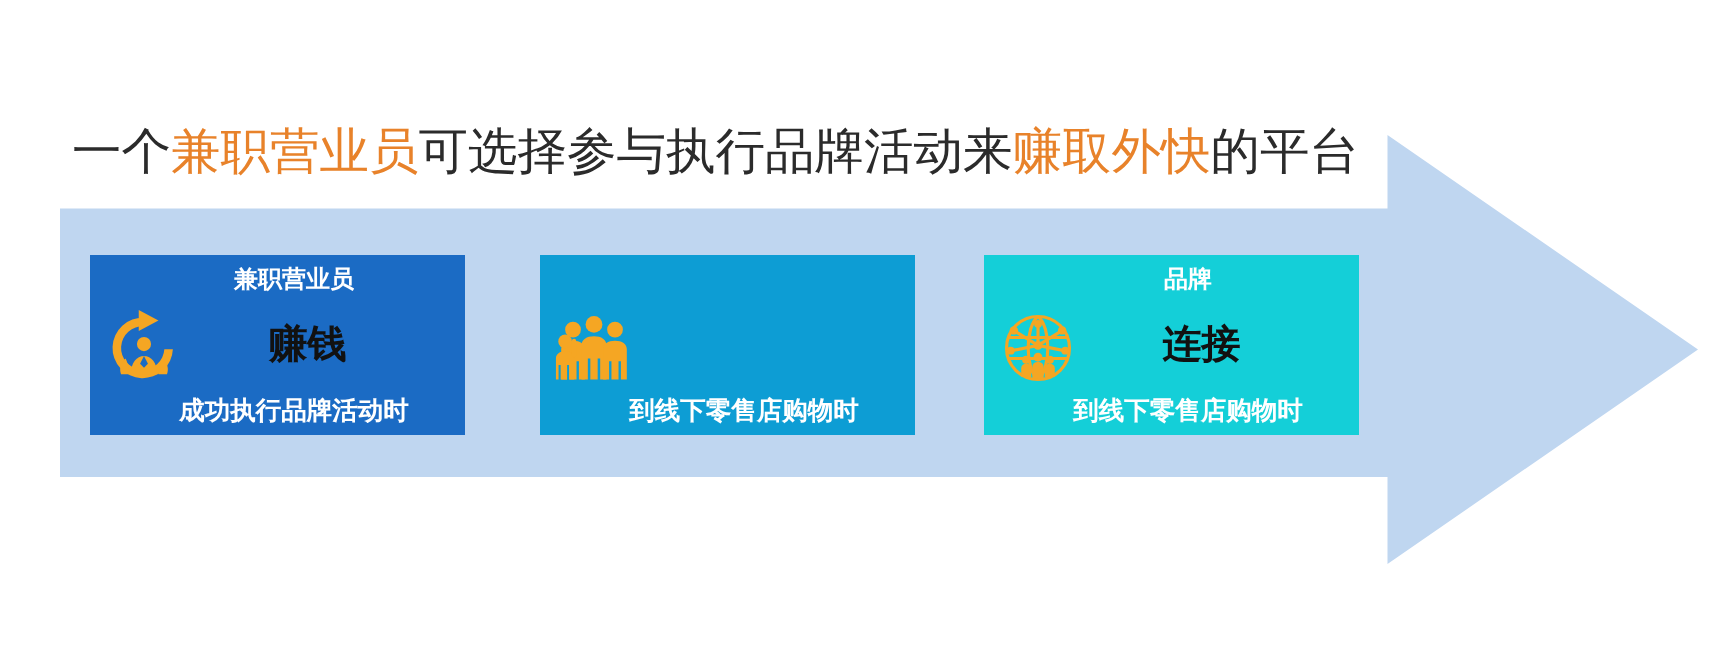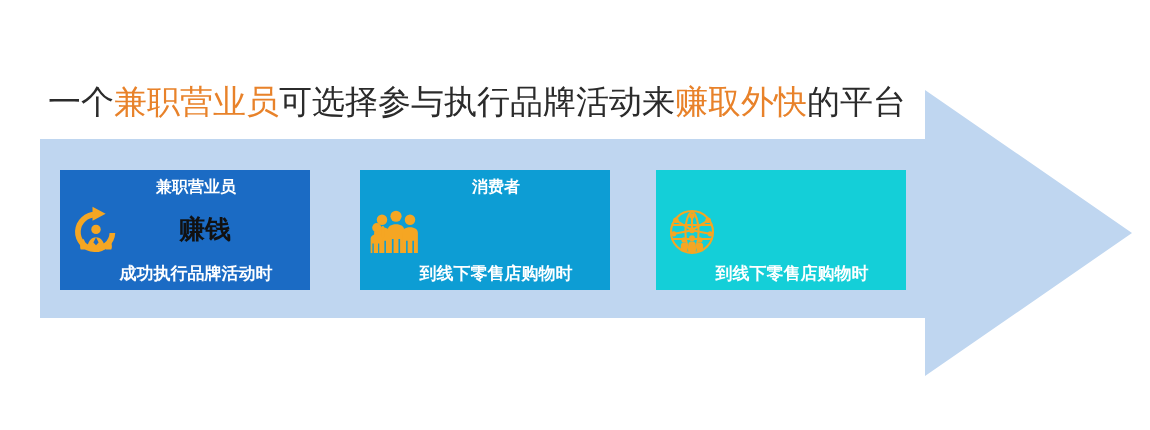--- a/index.html
+++ b/index.html
@@ -135,21 +135,20 @@
 
       <path d="M32 38 L29 44 L32 47 L35 44 Z" fill="#1B6BC4"></path>
     </svg>
   </div>
 
   <div class="card-main">赚钱</div>
   <div class="card-caption">成功执行品牌活动时</div>
 </div>
 
 <div class="card" id="card-1">
-  <div class="card-header">消费者</div>
 
   <div class="card-icon">
     <svg viewBox="0 0 64 64">
 
       <circle cx="16" cy="18" r="6" fill="#F5A623"></circle>
       <path d="M7 56 L7 33 C7 29 10.5 26.5 16 26.5 C21.5 26.5 25 29 25 33 L25 56 L20.5 56 L20.5 42 L18.7 42 L18.7 56 L13.3 56 L13.3 42 L11.5 42 L11.5 56 Z" fill="#F5A623"></path>
 
       <circle cx="32" cy="14" r="6.4" fill="#F5A623"></circle>
       <path d="M22.5 56 L22.5 30 C22.5 25.5 26.3 23 32 23 C37.7 23 41.5 25.5 41.5 30 L41.5 56 L36.7 56 L36.7 40 L34.8 40 L34.8 56 L29.2 56 L29.2 40 L27.3 40 L27.3 56 Z" fill="#F5A623"></path>
 
@@ -159,20 +158,21 @@
       <circle cx="10" cy="27" r="5.2" fill="#F5A623"></circle>
       <path d="M3 56 L3 40 C3 36.5 6 34.5 10 34.5 C14 34.5 17 36.5 17 40 L17 56 L13 56 L13 45 L11.4 45 L11.4 56 L6.6 56 L6.6 45 L5 45 L5 56 Z" fill="#F5A623"></path>
       <rect x="15.2" y="25" width="3.2" height="14" rx="1.5" fill="#F5A623"></rect>
     </svg>
   </div>
 
   <div class="card-caption">到线下零售店购物时</div>
 </div>
 
 <div class="card" id="card-2">
+  <div class="card-header">品牌</div>
 
   <div class="card-icon">
     <svg viewBox="0 0 64 64">
       <g fill="none" stroke="#F5A623" stroke-width="2.4">
         <circle cx="32" cy="32" r="24"></circle>
 
         <path d="M32 8 C22 16 22 48 32 56"></path>
         <path d="M32 8 C42 16 42 48 32 56"></path>
         <path d="M9 24 H55"></path>
         <path d="M8.5 40 H55.5"></path>
@@ -194,14 +194,15 @@
         <circle cx="23" cy="41" r="3.1"></circle>
         <path d="M19.2 54 L19.2 47.5 C19.2 45.2 20.8 44 23 44 C25.2 44 26.8 45.2 26.8 47.5 L26.8 54 Z"></path>
         <circle cx="32" cy="39" r="3.4"></circle>
         <path d="M27.7 55 L27.7 46.6 C27.7 44.1 29.5 42.7 32 42.7 C34.5 42.7 36.3 44.1 36.3 46.6 L36.3 55 Z"></path>
         <circle cx="41" cy="41" r="3.1"></circle>
         <path d="M37.2 54 L37.2 47.5 C37.2 45.2 38.8 44 41 44 C43.2 44 44.8 45.2 44.8 47.5 L44.8 54 Z"></path>
       </g>
     </svg>
   </div>
 
+  <div class="card-main">连接</div>
   <div class="card-caption">到线下零售店购物时</div>
 </div>
 
 </body></html>

